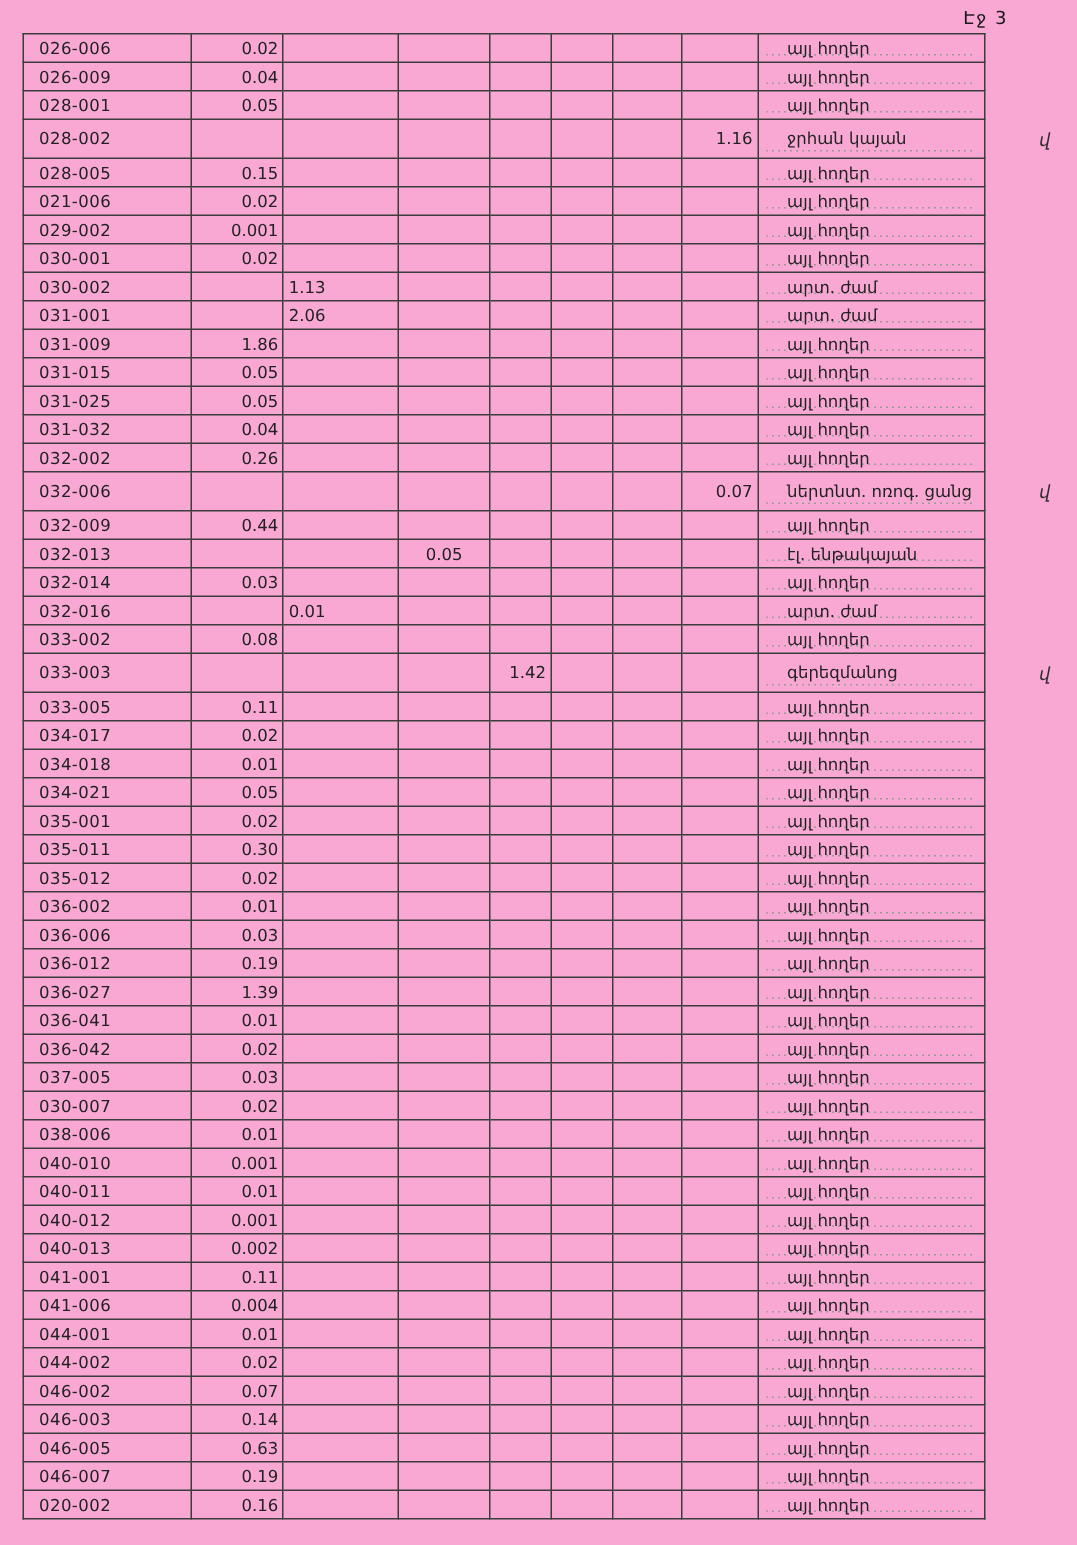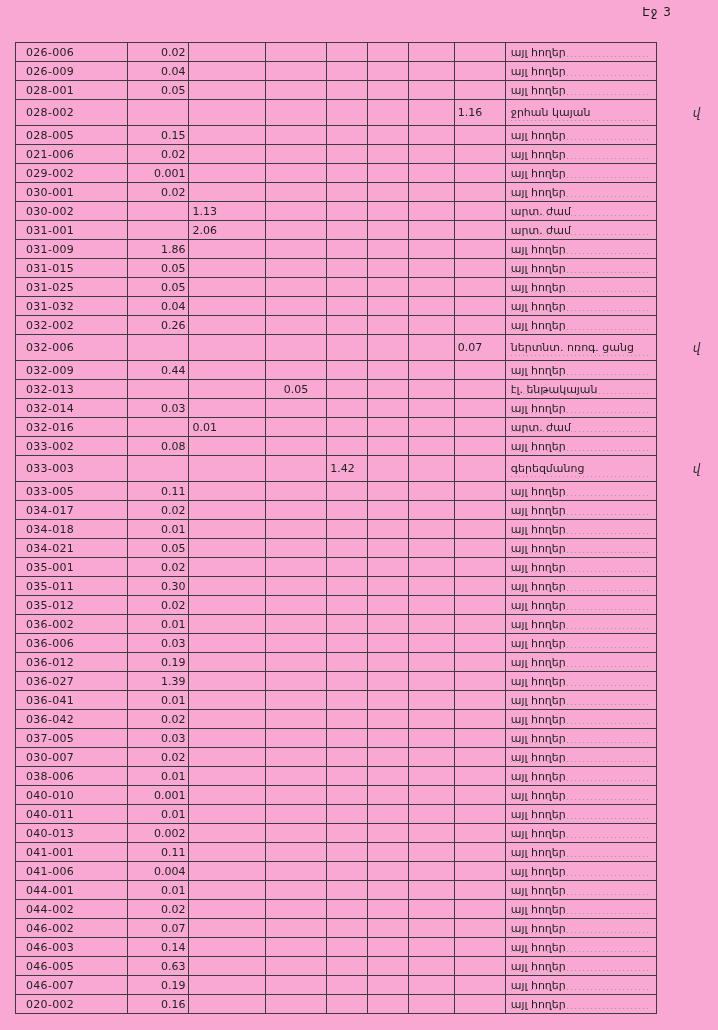--- a/index.html
+++ b/index.html
@@ -19,48 +19,48 @@
   .page-num {
     position:absolute;
     top:5px;
     right:46px;
     font-size:12px;
     letter-spacing:1px;
     color:#1a1a1a;
   }
   table.land-table {
     position:absolute;
-    top:42px;
+    top:22px;
     left:15px;
     border-collapse:collapse;
     table-layout:fixed;
     width:703px;
   }
   td {
     border:1px solid #3c3c3c;
     font-size:11px;
     height:19px;
     padding:0 3px;
     overflow:hidden;
     white-space:nowrap;
     vertical-align:middle;
     color:#222;
   }
   tr.tall td { height:26px; }
   .col-code  { width:110px; padding-left:10px; text-align:left; letter-spacing:0.3px; }
   .col-c1    { width:60px;  text-align:right; }
   .col-c2    { width:75px;  text-align:left; }
   .col-c3    { width:60px;  text-align:center; }
-  .col-c4    { width:40px;  text-align:left; }
+  .col-c4    { width:40px;  text-align:right; }
   .col-c5    { width:40px; }
   .col-c6    { width:45px; }
-  .col-c7    { width:50px;  text-align:left; }
+  .col-c7    { width:50px;  text-align:right; }
   .col-label {
     width:148px;
-    padding-left:5px;
+    padding-left:19px;
     text-align:left;
     background-image:repeating-linear-gradient(to right, #9a9a9a 0 1px, transparent 1px 4px);
     background-size:138px 1px;
     background-repeat:no-repeat;
     background-position:5px calc(100% - 4px);
   }
   td.col-note {
     width:60px;
     border:none;
     background:none;
@@ -552,20 +552,32 @@
           <td class="col-c2"></td>
           <td class="col-c3"></td>
           <td class="col-c4"></td>
           <td class="col-c5"></td>
           <td class="col-c6"></td>
           <td class="col-c7"></td>
           <td class="col-label">այլ հողեր</td>
           <td class="col-note"></td>
         </tr>
         <tr>
+          <td class="col-code">040-012</td>
+          <td class="col-c1">0.001</td>
+          <td class="col-c2"></td>
+          <td class="col-c3"></td>
+          <td class="col-c4"></td>
+          <td class="col-c5"></td>
+          <td class="col-c6"></td>
+          <td class="col-c7"></td>
+          <td class="col-label">այլ հողեր</td>
+          <td class="col-note"></td>
+        </tr>
+        <tr>
           <td class="col-code">040-013</td>
           <td class="col-c1">0.002</td>
           <td class="col-c2"></td>
           <td class="col-c3"></td>
           <td class="col-c4"></td>
           <td class="col-c5"></td>
           <td class="col-c6"></td>
           <td class="col-c7"></td>
           <td class="col-label">այլ հողեր</td>
           <td class="col-note"></td>

